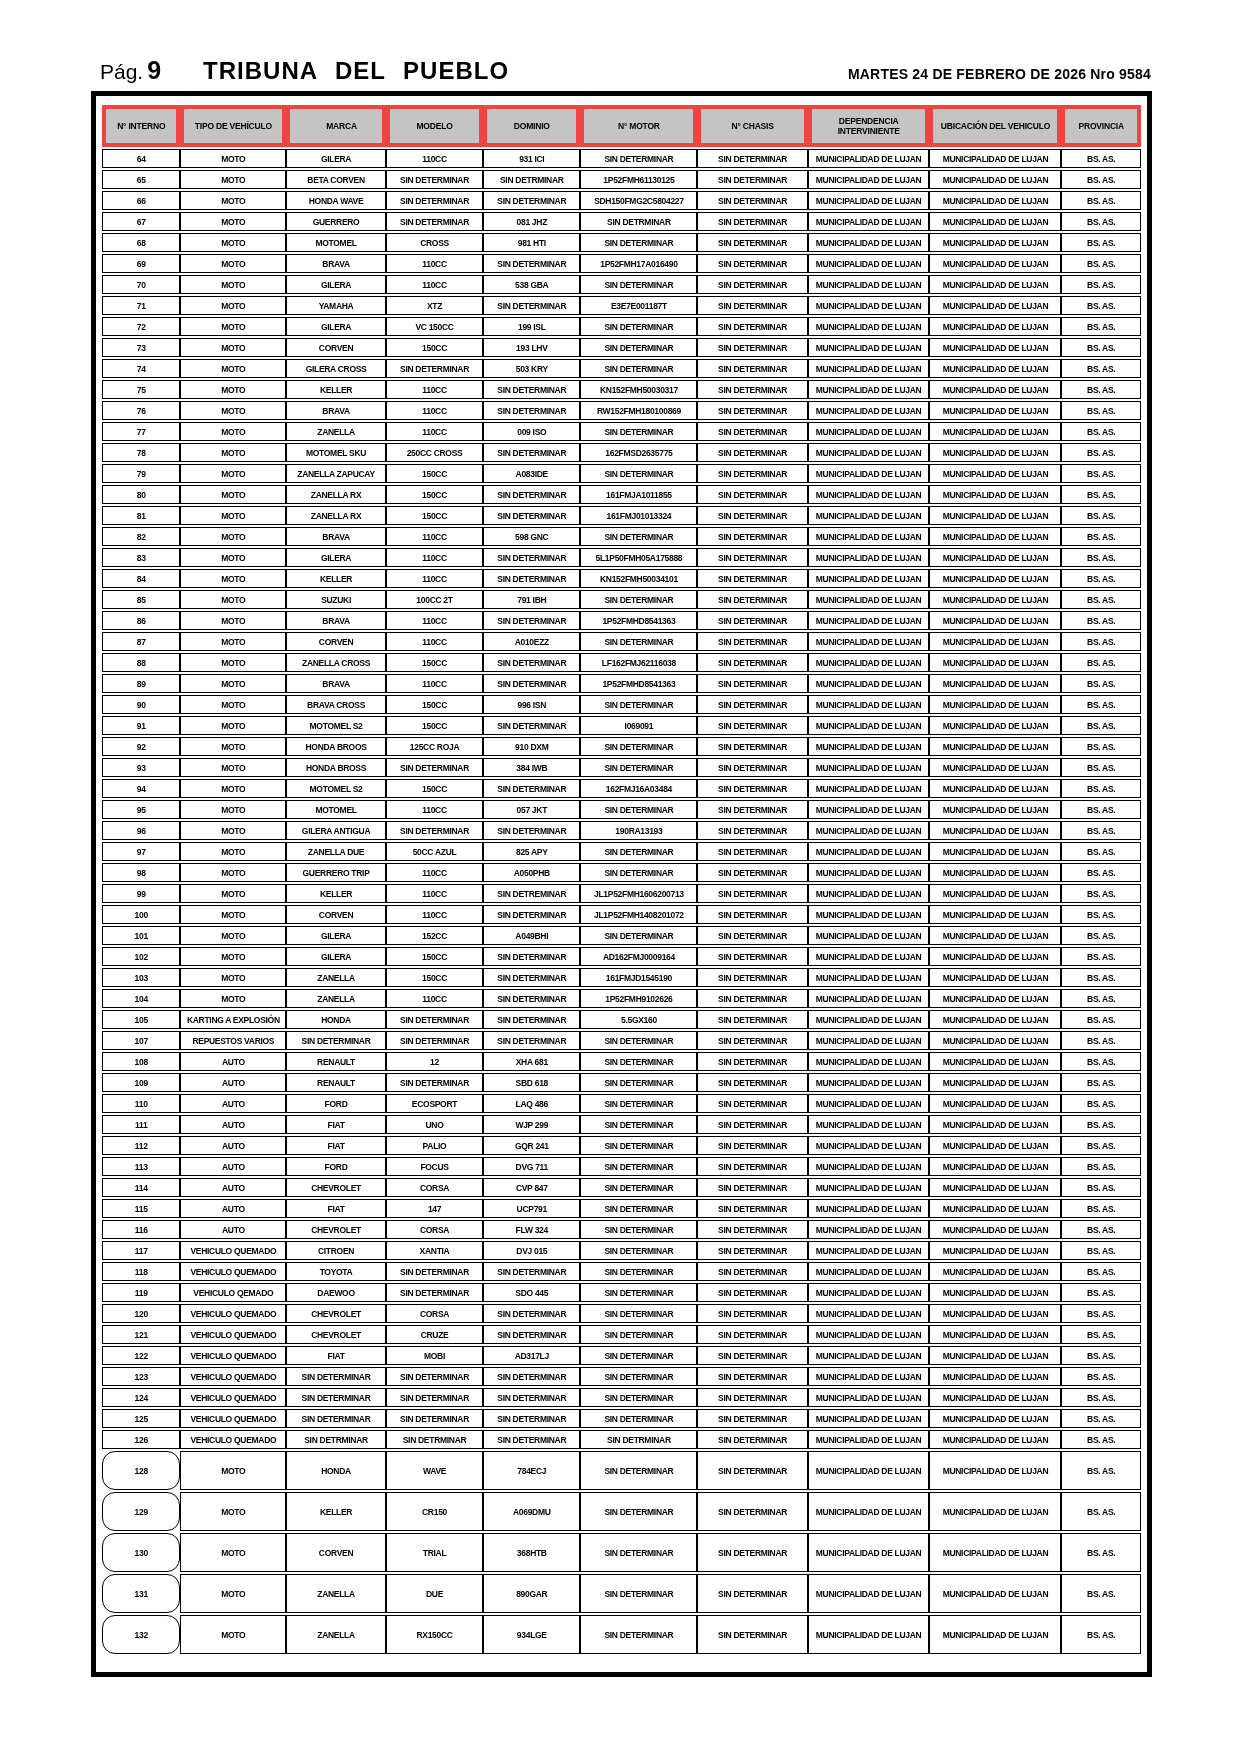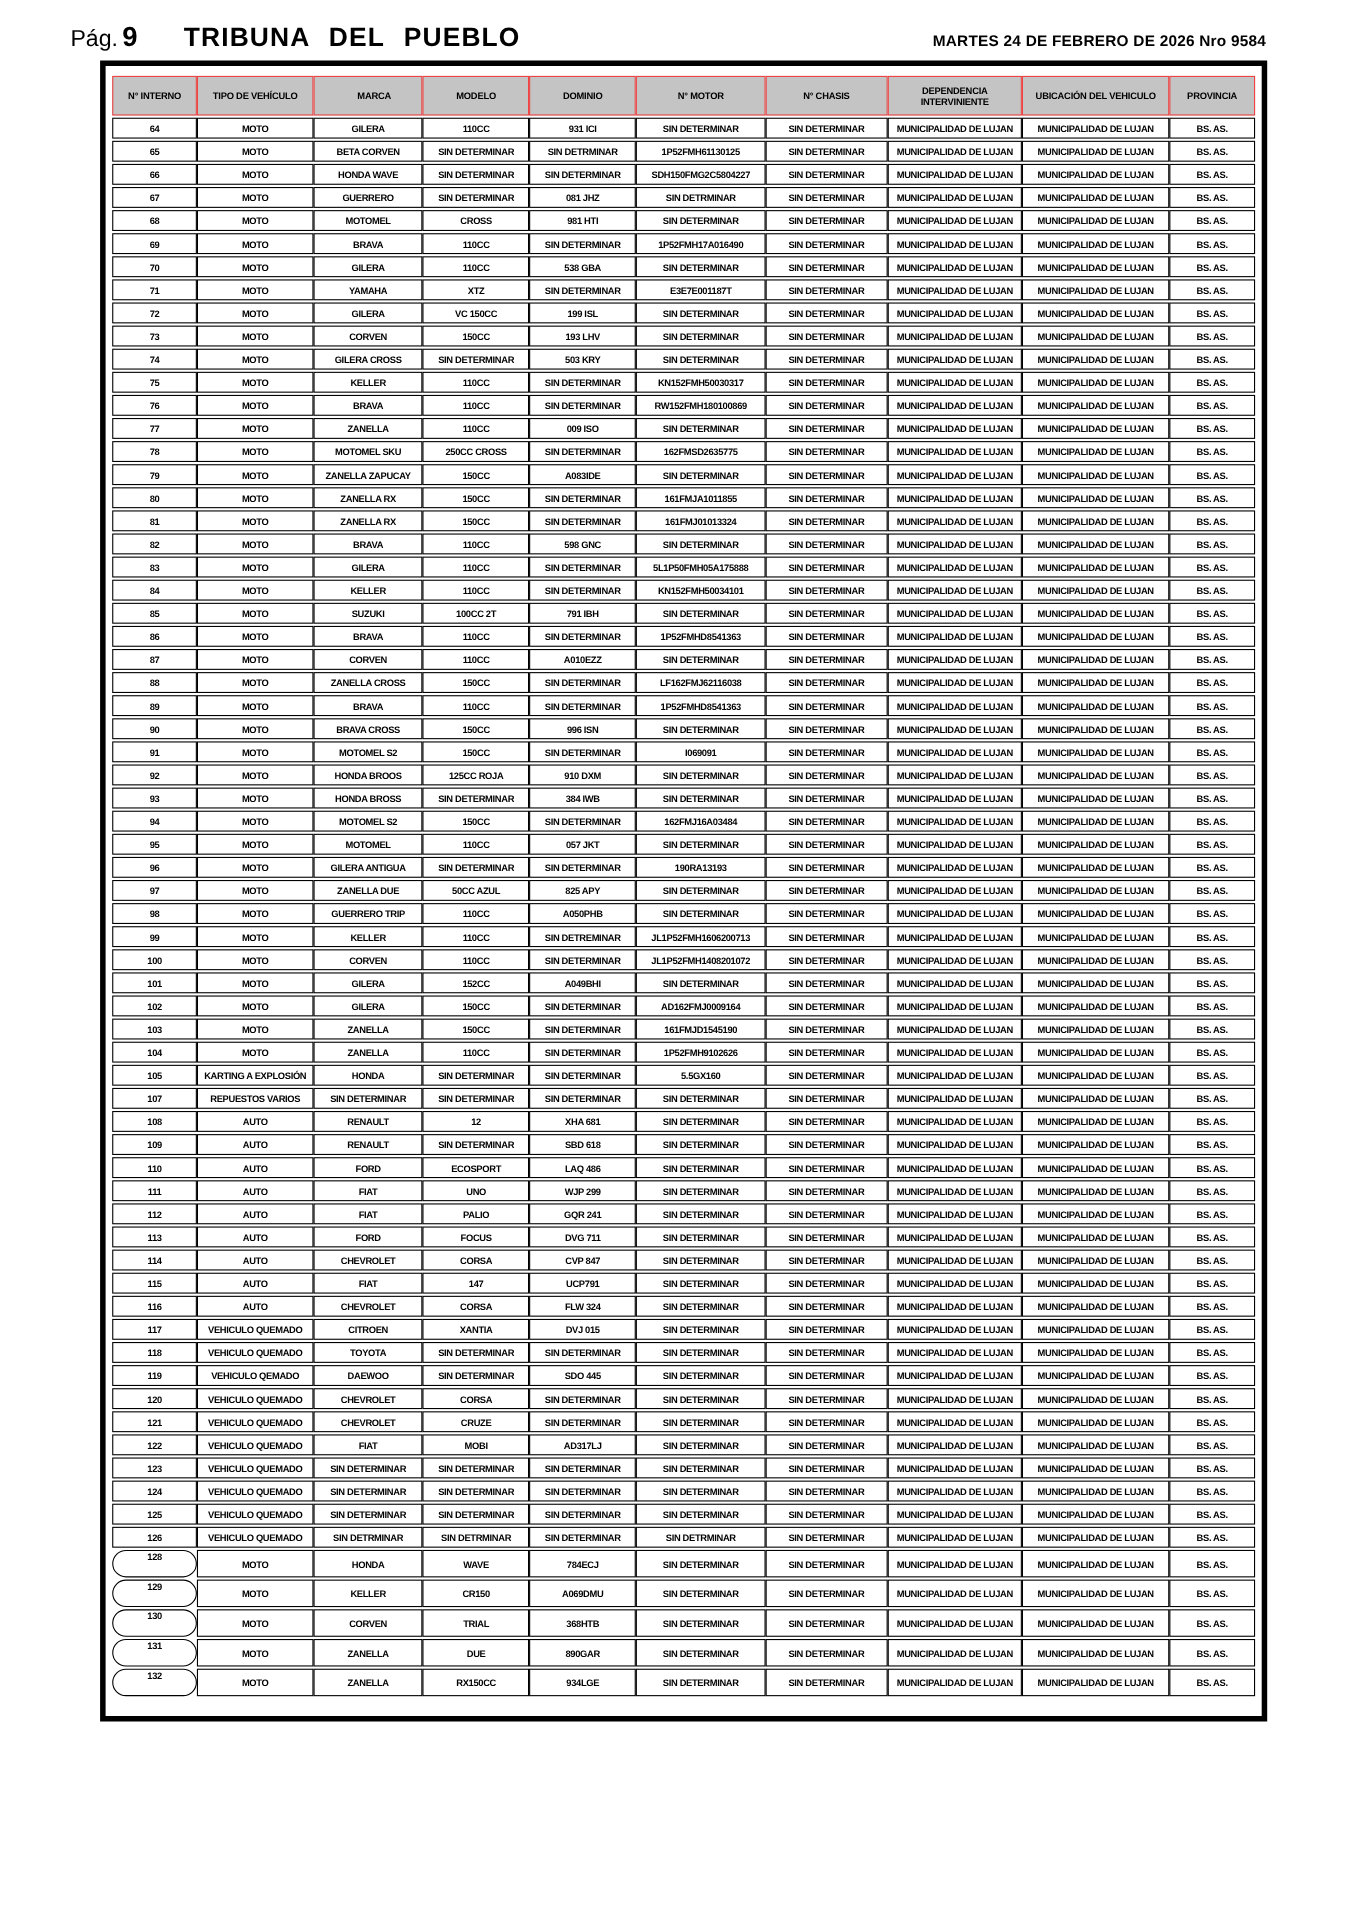--- a/index.html
+++ b/index.html
@@ -5,22 +5,22 @@
   html,body{margin:0;padding:0;background:#ffffff;}
   body{
     width:1241px;height:1754px;
     font-family:"Liberation Sans", sans-serif;
     color:#000;
     position:relative;
   }
   .page-header{
     display:flex;
     align-items:baseline;
-    margin:0 90px 0 64px;
-    padding-top:20px;
+    margin:0 90px 0 100px;
+    padding-top:56px;
   }
   .pag-label{font-size:21px;font-weight:400;}
   .pag-num{font-size:25px;font-weight:700;margin-left:4px;}
   .pub-title{
     font-size:24px;font-weight:700;letter-spacing:1px;word-spacing:10px;
     margin-left:42px;
   }
   .edition-date{
     margin-left:auto;
     font-size:14px;font-weight:700;letter-spacing:0.2px;
@@ -32,21 +32,21 @@
     background:#fff;
   }
   table{
     width:100%;
     border-collapse:separate;
     border-spacing:0 2px;
     table-layout:fixed;
   }
   th{
     background:#c4c4c4;
-    border:1px solid #ef4444;
+    border:4px solid #ef4444;
     font-size:8.5px;
     font-weight:700;
     height:34px;
     text-align:center;
     vertical-align:middle;
     white-space:pre-line;
     letter-spacing:-0.2px;
     padding:0 1px;
   }
   td{
@@ -55,21 +55,21 @@
     font-weight:700;
     height:17px;
     text-align:center;
     vertical-align:middle;
     white-space:nowrap;
     overflow:hidden;
     letter-spacing:-0.3px;
     padding:0 1px;
   }
   tr.tall td{height:23px;}
-  tr.tall td.nro{vertical-align:top;padding-top:0;border-radius:13px;}
+  tr.tall td.nro{vertical-align:top;padding-top:14px;border-radius:13px;}
   th:nth-child(1){width:7.4%;}
   th:nth-child(2){width:10.3%;}
   th:nth-child(3){width:8.6%;padding-left:12px;}
   th:nth-child(4){width:9.4%;}
   th:nth-child(5){width:9.4%;margin-top:25px;}
   th:nth-child(6){width:11.5%;}
   th:nth-child(7){width:10.8%;}
   th:nth-child(8){width:12.0%;}
   th:nth-child(9){width:13.1%;}
   th:nth-child(10){width:7.5%;}

